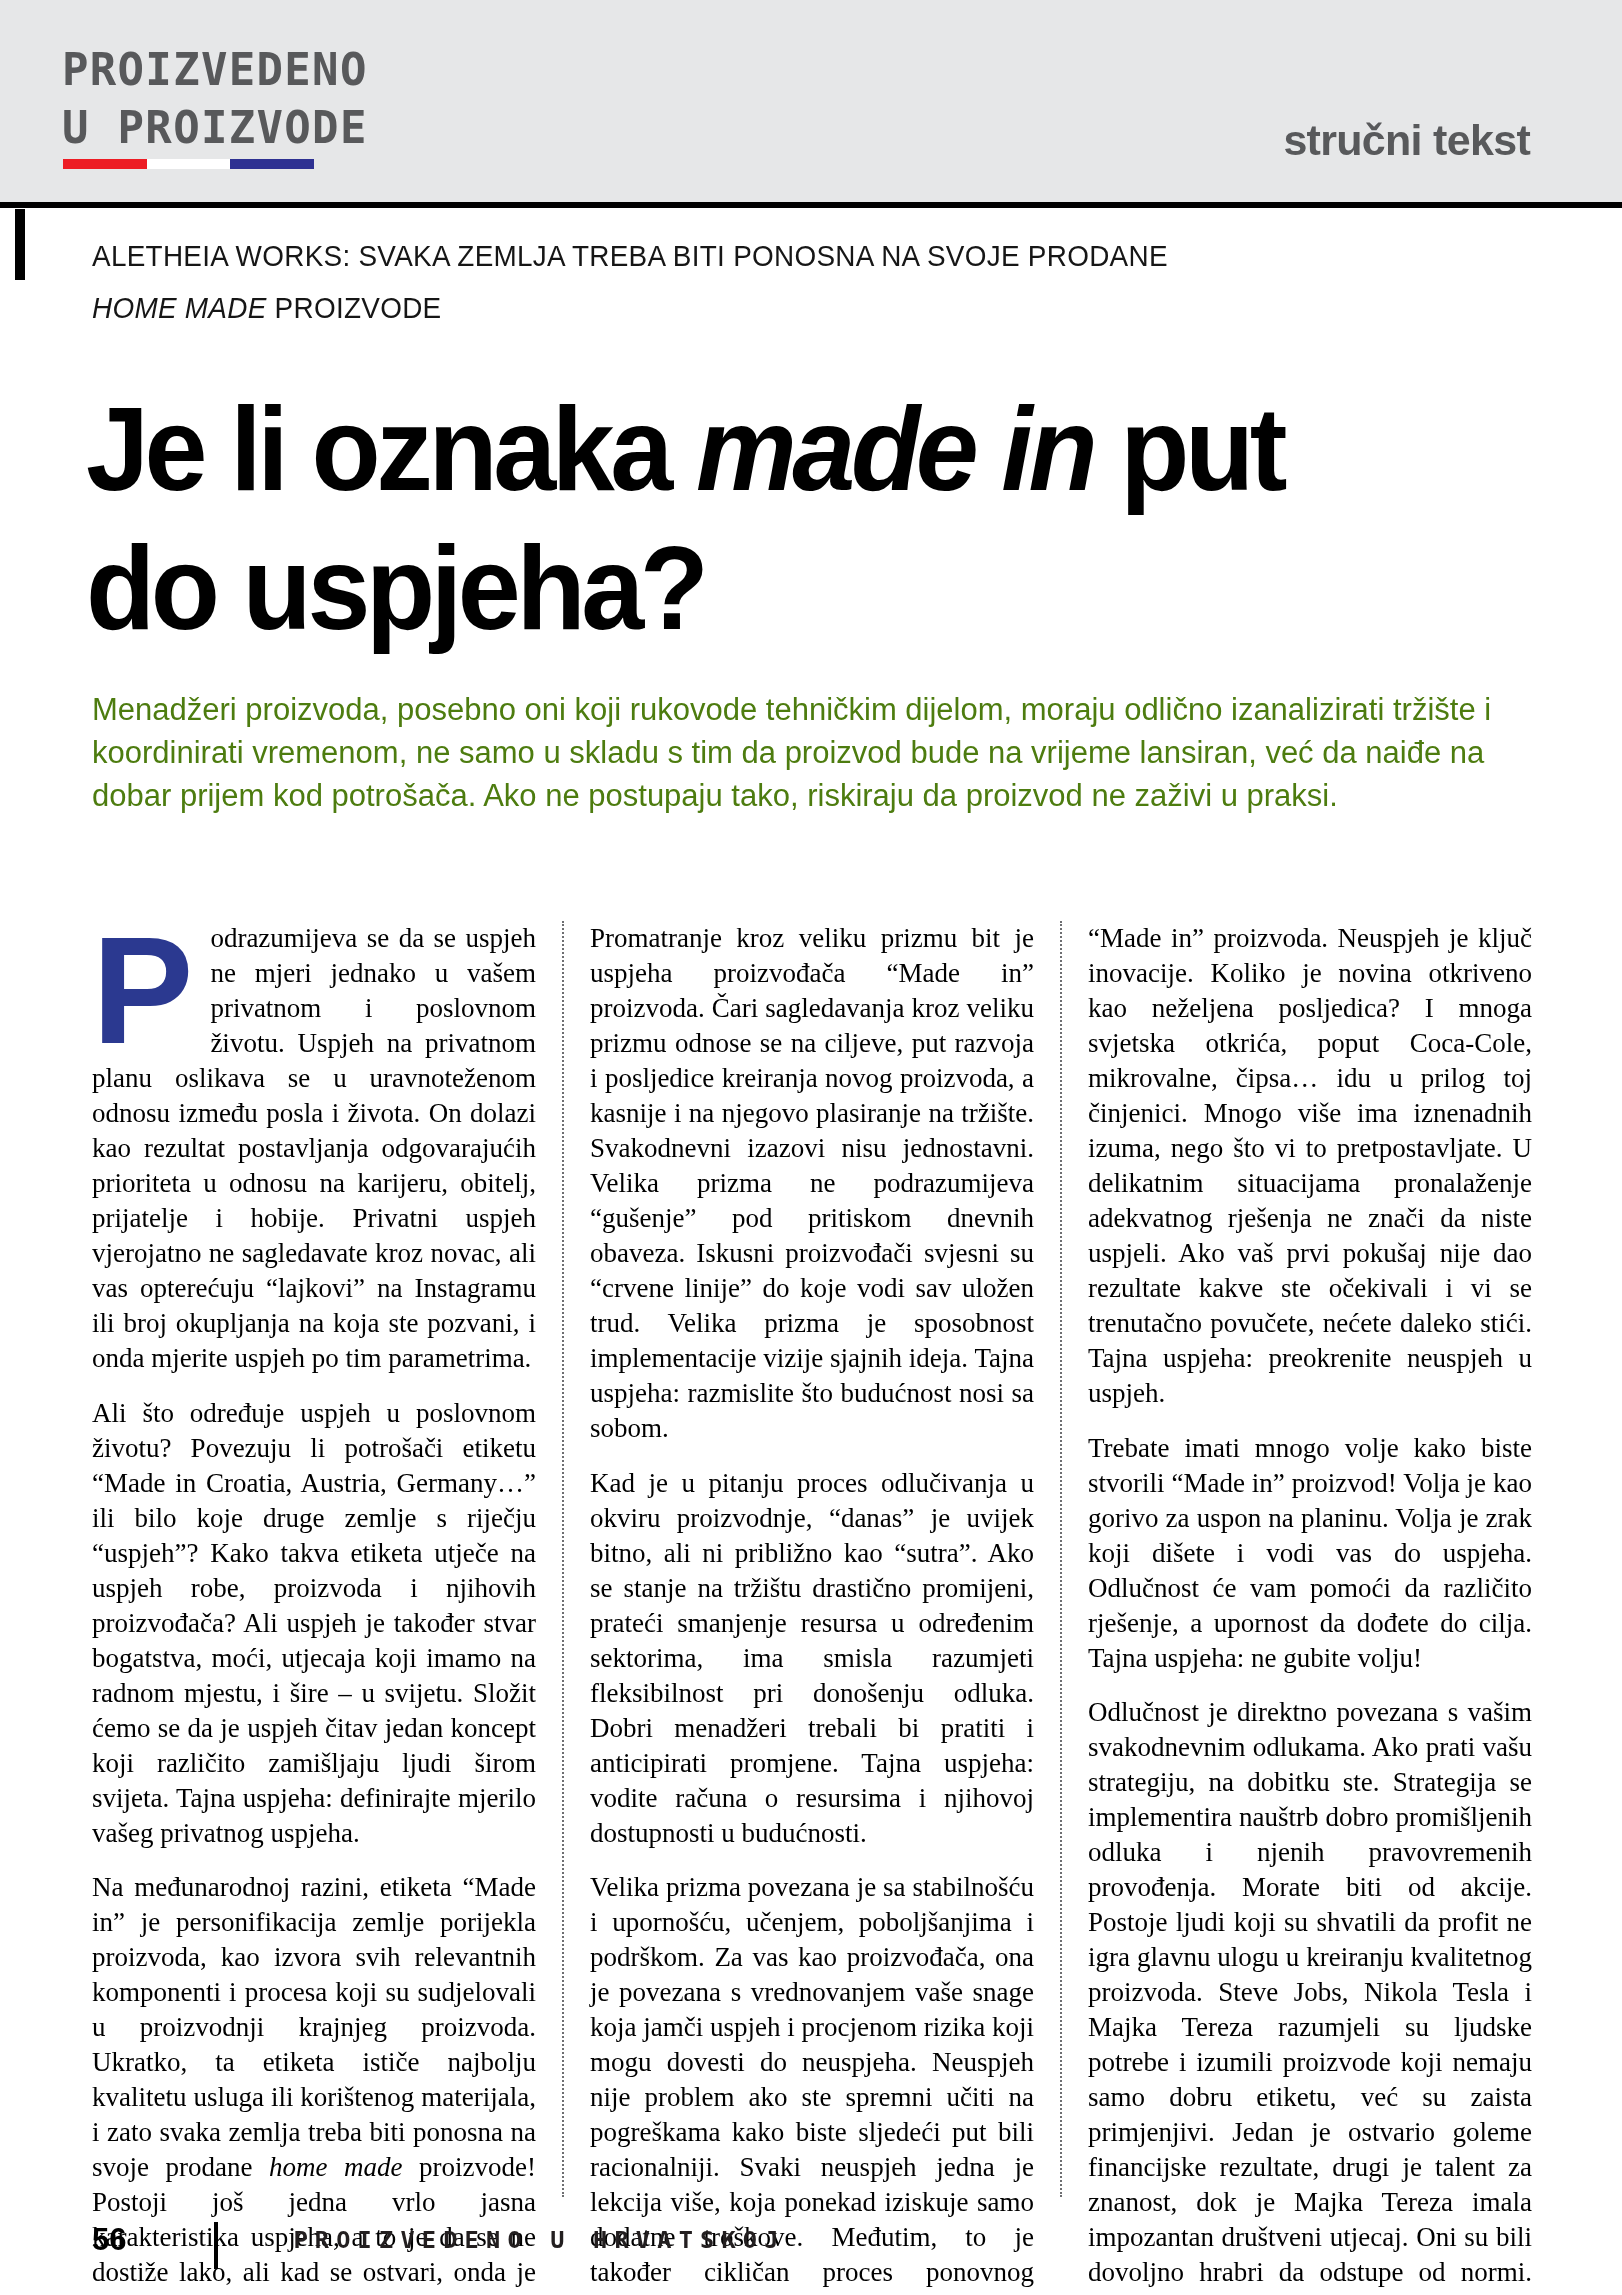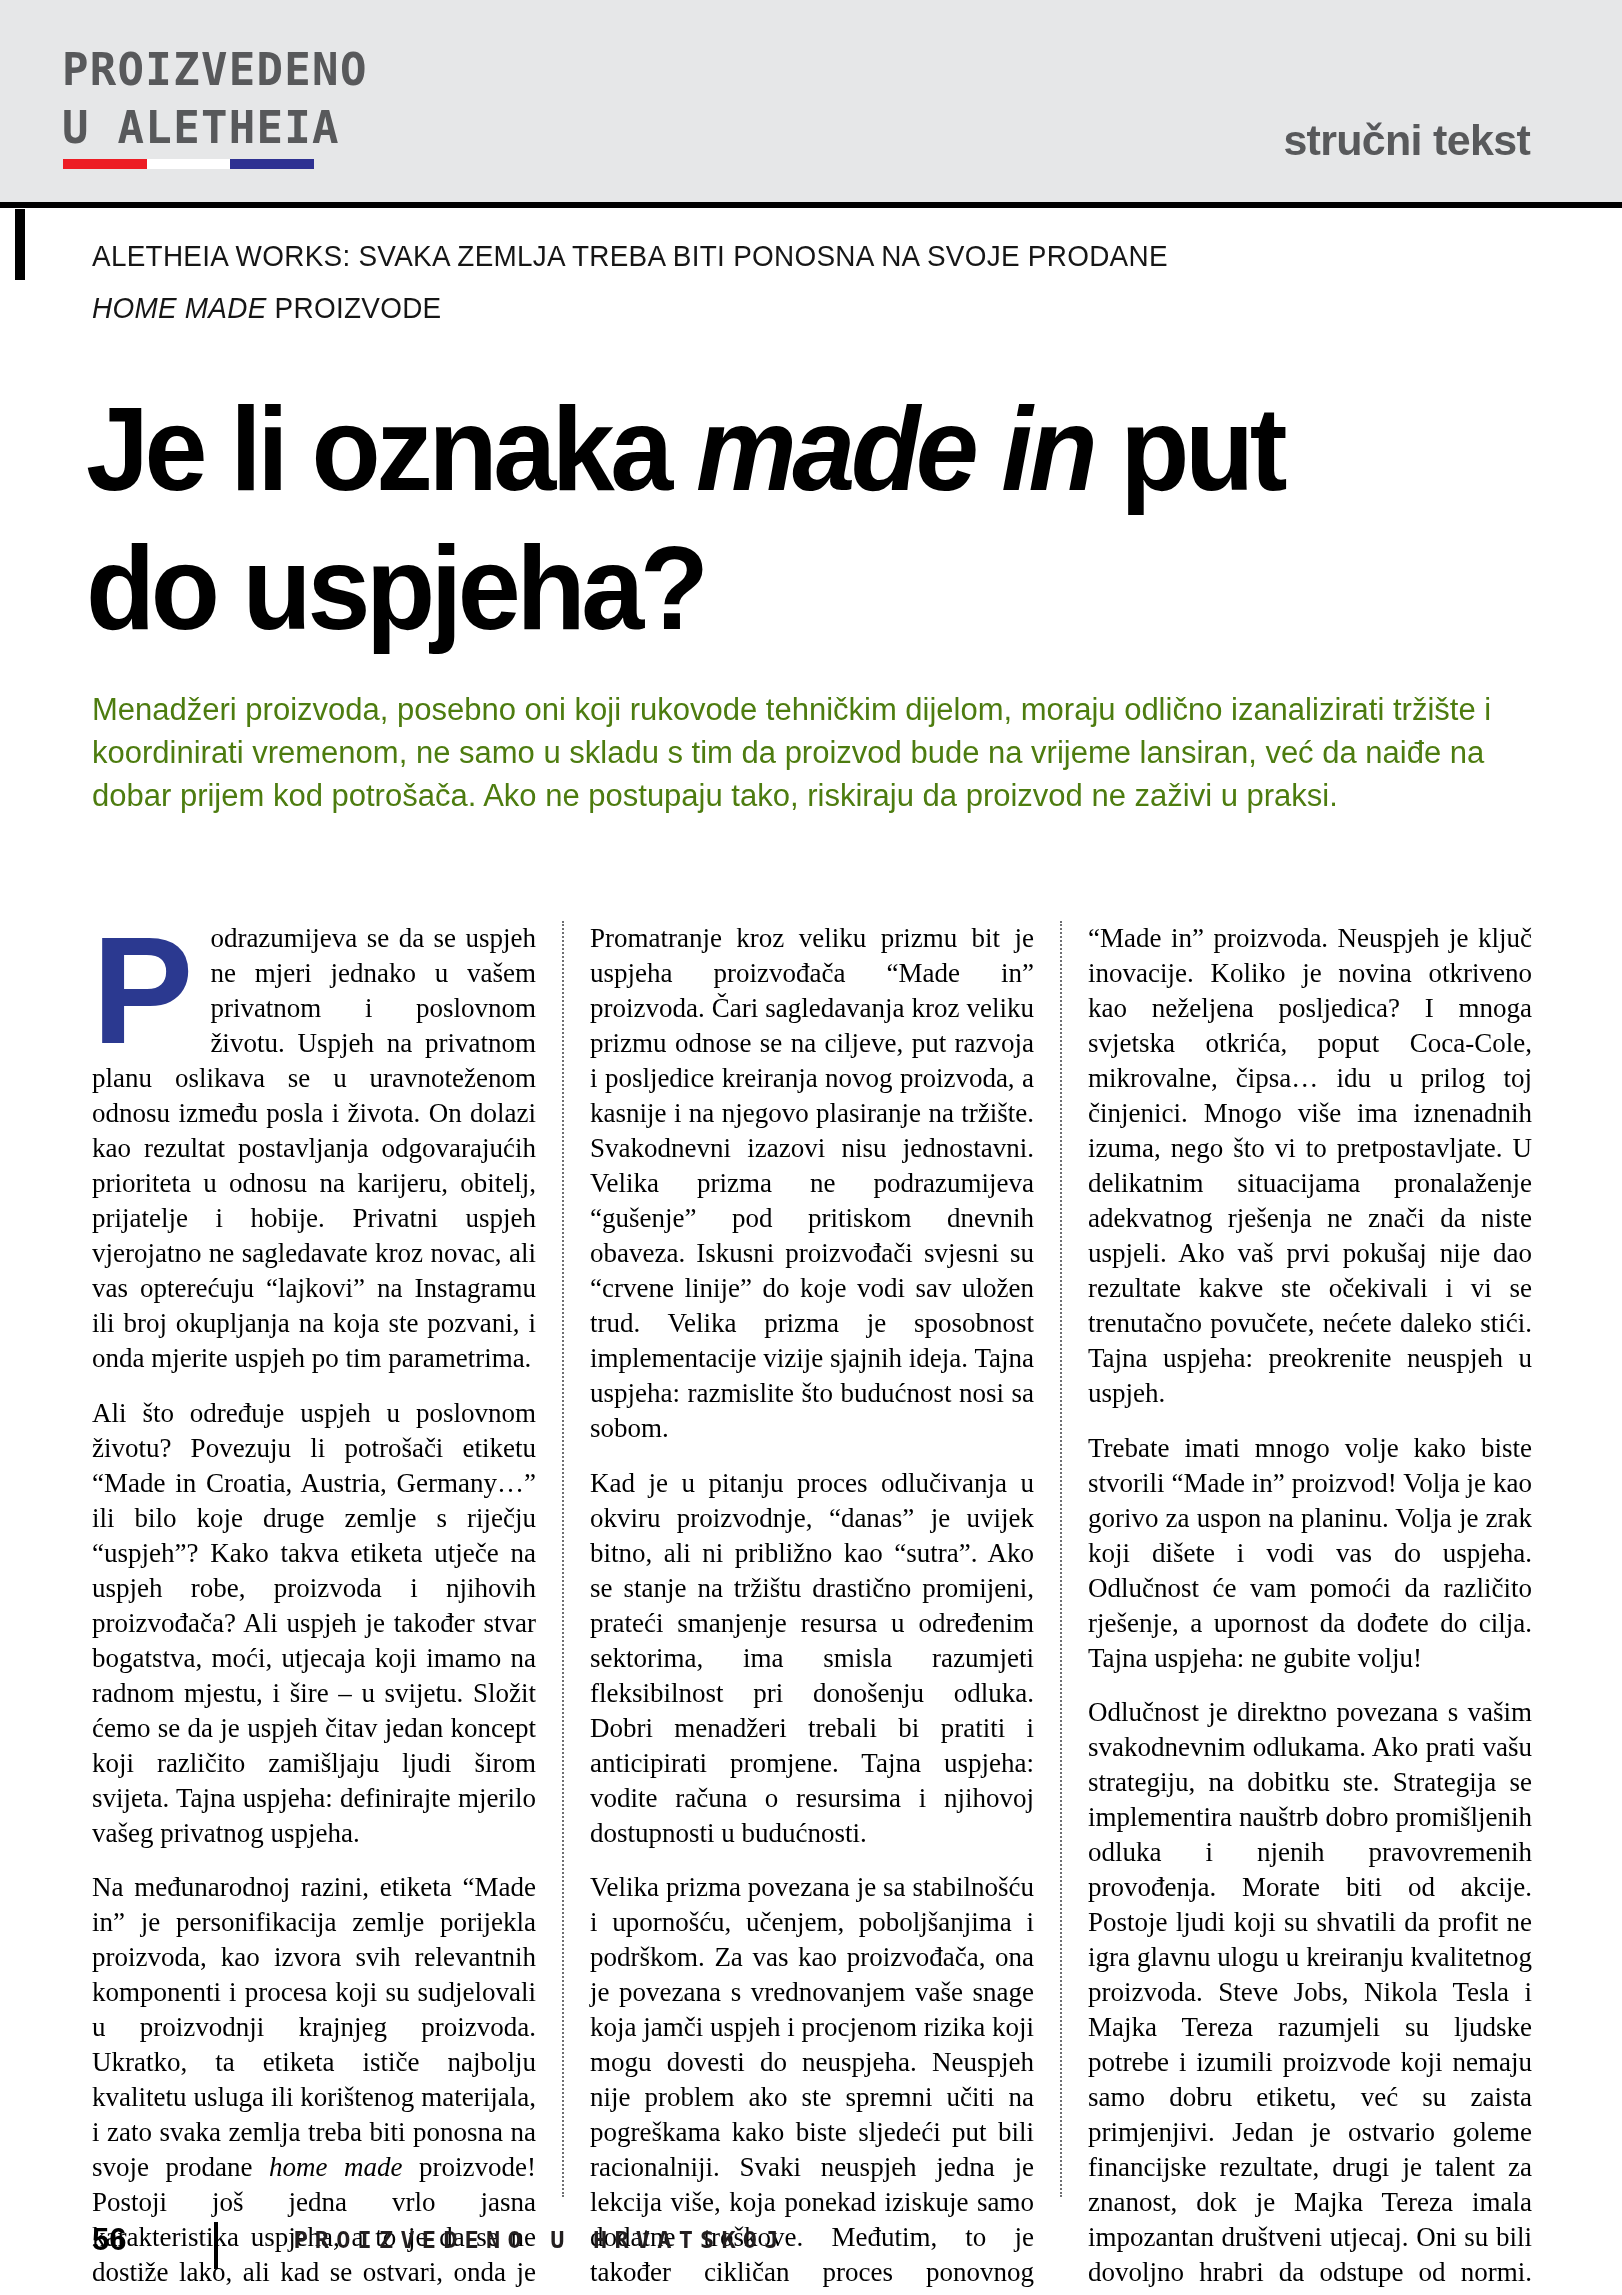--- a/index.html
+++ b/index.html
@@ -53,21 +53,21 @@
   .page-number{font-weight:bold;font-size:31px;color:#000;}
   .footer-divider{width:3.9px;height:47px;background:#000;margin:0 75px 0 88px;}
   .footer-brand{font-family:"DejaVu Sans Mono",monospace;font-weight:bold;
     font-size:23.6px;letter-spacing:7.2px;color:#231f20;padding-top:3.9px;}
 </style>
 </head>
 <body>
 
 <div class="header-band">
   <div class="logo"><span>PROIZVEDENO</span>
-<span>U ALETHEIA</span></div>
+<span>U PROIZVODE</span></div>
   <div class="flag-underline">
     <span class="seg" style="background: rgb(237, 28, 36);"></span>
     <span class="seg" style="background: rgb(255, 255, 255);"></span>
     <span class="seg" style="background: rgb(46, 49, 146);"></span>
   </div>
   <div class="category-label">stručni tekst</div>
 </div>
 <div class="header-rule"></div>
 
 <div class="kicker-bar"></div>

